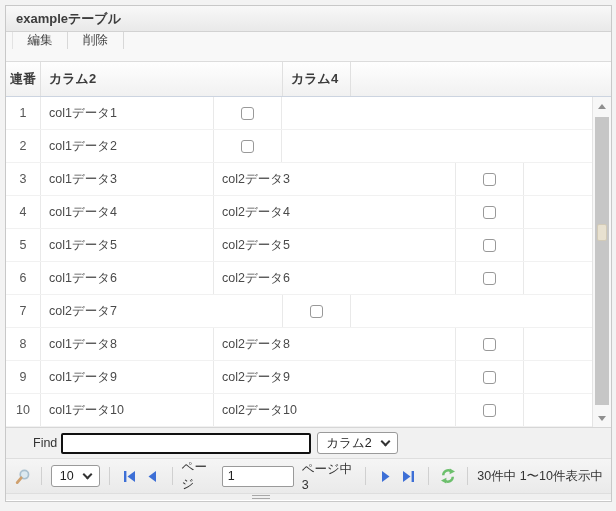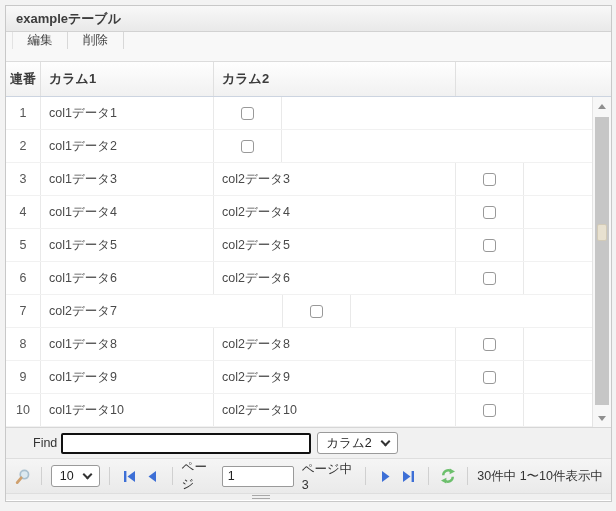--- a/index.html
+++ b/index.html
@@ -172,22 +172,22 @@
 
     <div class="caption">exampleテーブル</div>
 
     <div class="toolbar">
       <button class="tbtn">編集</button>
       <button class="tbtn">削除</button>
     </div>
 
     <div class="hdr">
       <div class="hcell c-num">連番</div>
-      <div class="hcell c-1">カラム1</div>
       <div class="hcell c-2">カラム2</div>
+      <div class="hcell c-4">カラム4</div>
       <div class="hcell c-last"></div>
     </div>
 
     <div class="body-wrap">
       <div class="rows" id="grid-body">
           <div class="row">
             <div class="cell c-num">1</div>
             <div class="cell c-1">col1データ1</div>
             <div class="cell c-4">
               <input type="checkbox" style="">

